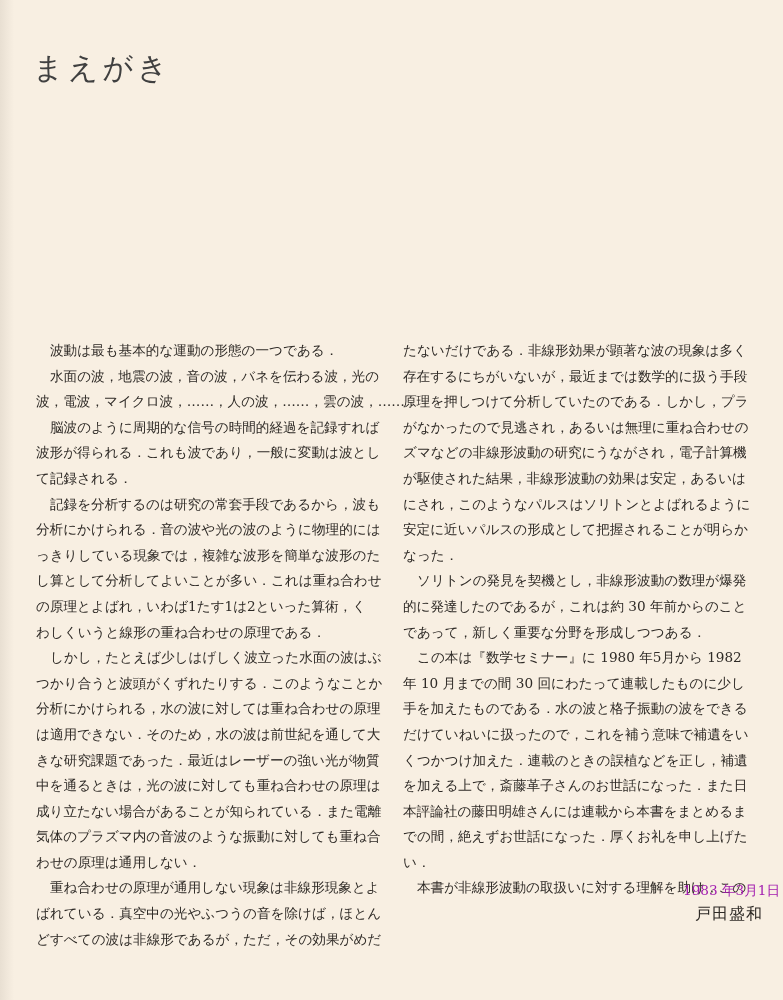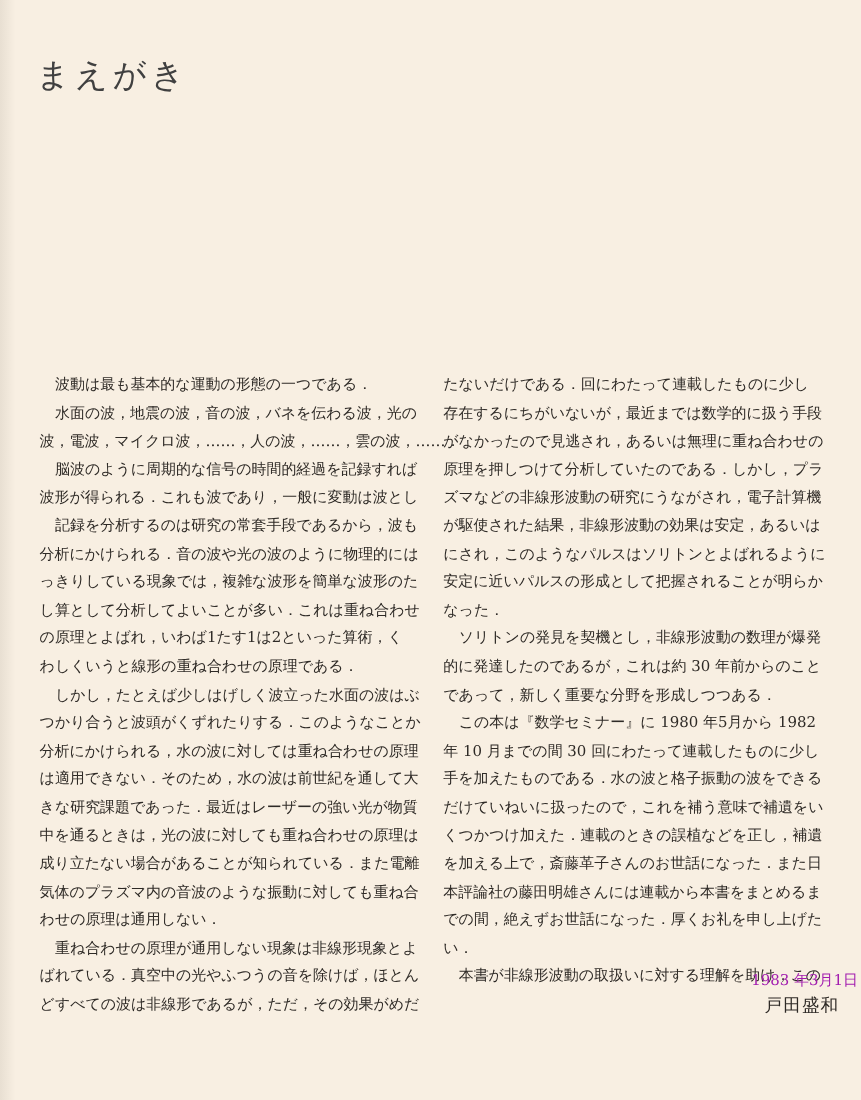--- a/index.html
+++ b/index.html
@@ -80,44 +80,45 @@
 <div class="page-shade-left"></div>
 
 <h1 class="title">まえがき</h1>
 
 <div class="column left" id="left-col">
     <span class="line indent">波動は最も基本的な運動の形態の一つである．</span>
     <span class="line indent">水面の波，地震の波，音の波，バネを伝わる波，光の</span>
     <span class="line">波，電波，マイクロ波，……，人の波，……，雲の波，……．</span>
     <span class="line indent">脳波のように周期的な信号の時間的経過を記録すれば</span>
     <span class="line">波形が得られる．これも波であり，一般に変動は波とし</span>
+    <span class="line">て記録される．</span>
     <span class="line indent">記録を分析するのは研究の常套手段であるから，波も</span>
     <span class="line">分析にかけられる．音の波や光の波のように物理的には</span>
     <span class="line">っきりしている現象では，複雑な波形を簡単な波形のた</span>
     <span class="line">し算として分析してよいことが多い．これは重ね合わせ</span>
     <span class="line">の原理とよばれ，いわば1たす1は2といった算術，く</span>
     <span class="line">わしくいうと線形の重ね合わせの原理である．</span>
     <span class="line indent">しかし，たとえば少しはげしく波立った水面の波はぶ</span>
     <span class="line">つかり合うと波頭がくずれたりする．このようなことか</span>
     <span class="line">分析にかけられる，水の波に対しては重ね合わせの原理</span>
     <span class="line">は適用できない．そのため，水の波は前世紀を通して大</span>
     <span class="line">きな研究課題であった．最近はレーザーの強い光が物質</span>
     <span class="line">中を通るときは，光の波に対しても重ね合わせの原理は</span>
     <span class="line">成り立たない場合があることが知られている．また電離</span>
     <span class="line">気体のプラズマ内の音波のような振動に対しても重ね合</span>
     <span class="line">わせの原理は通用しない．</span>
     <span class="line indent">重ね合わせの原理が通用しない現象は非線形現象とよ</span>
     <span class="line">ばれている．真空中の光やふつうの音を除けば，ほとん</span>
     <span class="line">どすべての波は非線形であるが，ただ，その効果がめだ</span>
   </div>
 <div class="column right" id="right-col">
-    <span class="line">たないだけである．回にわたって連載したものに少し</span>
+    <span class="line">たないだけである．非線形効果が顕著な波の現象は多く</span>
     <span class="line">存在するにちがいないが，最近までは数学的に扱う手段</span>
+    <span class="line">原理を押しつけて分析していたのである．しかし，プラ</span>
     <span class="line">がなかったので見逃され，あるいは無理に重ね合わせの</span>
-    <span class="line">原理を押しつけて分析していたのである．しかし，プラ</span>
     <span class="line">ズマなどの非線形波動の研究にうながされ，電子計算機</span>
     <span class="line">が駆使された結果，非線形波動の効果は安定，あるいは</span>
     <span class="line">にされ，このようなパルスはソリトンとよばれるように</span>
     <span class="line">安定に近いパルスの形成として把握されることが明らか</span>
     <span class="line">なった．</span>
     <span class="line indent">ソリトンの発見を契機とし，非線形波動の数理が爆発</span>
     <span class="line">的に発達したのであるが，これは約 30 年前からのこと</span>
     <span class="line">であって，新しく重要な分野を形成しつつある．</span>
     <span class="line indent">この本は『数学セミナー』に 1980 年5月から 1982</span>
     <span class="line">年 10 月までの間 30 回にわたって連載したものに少し</span>

